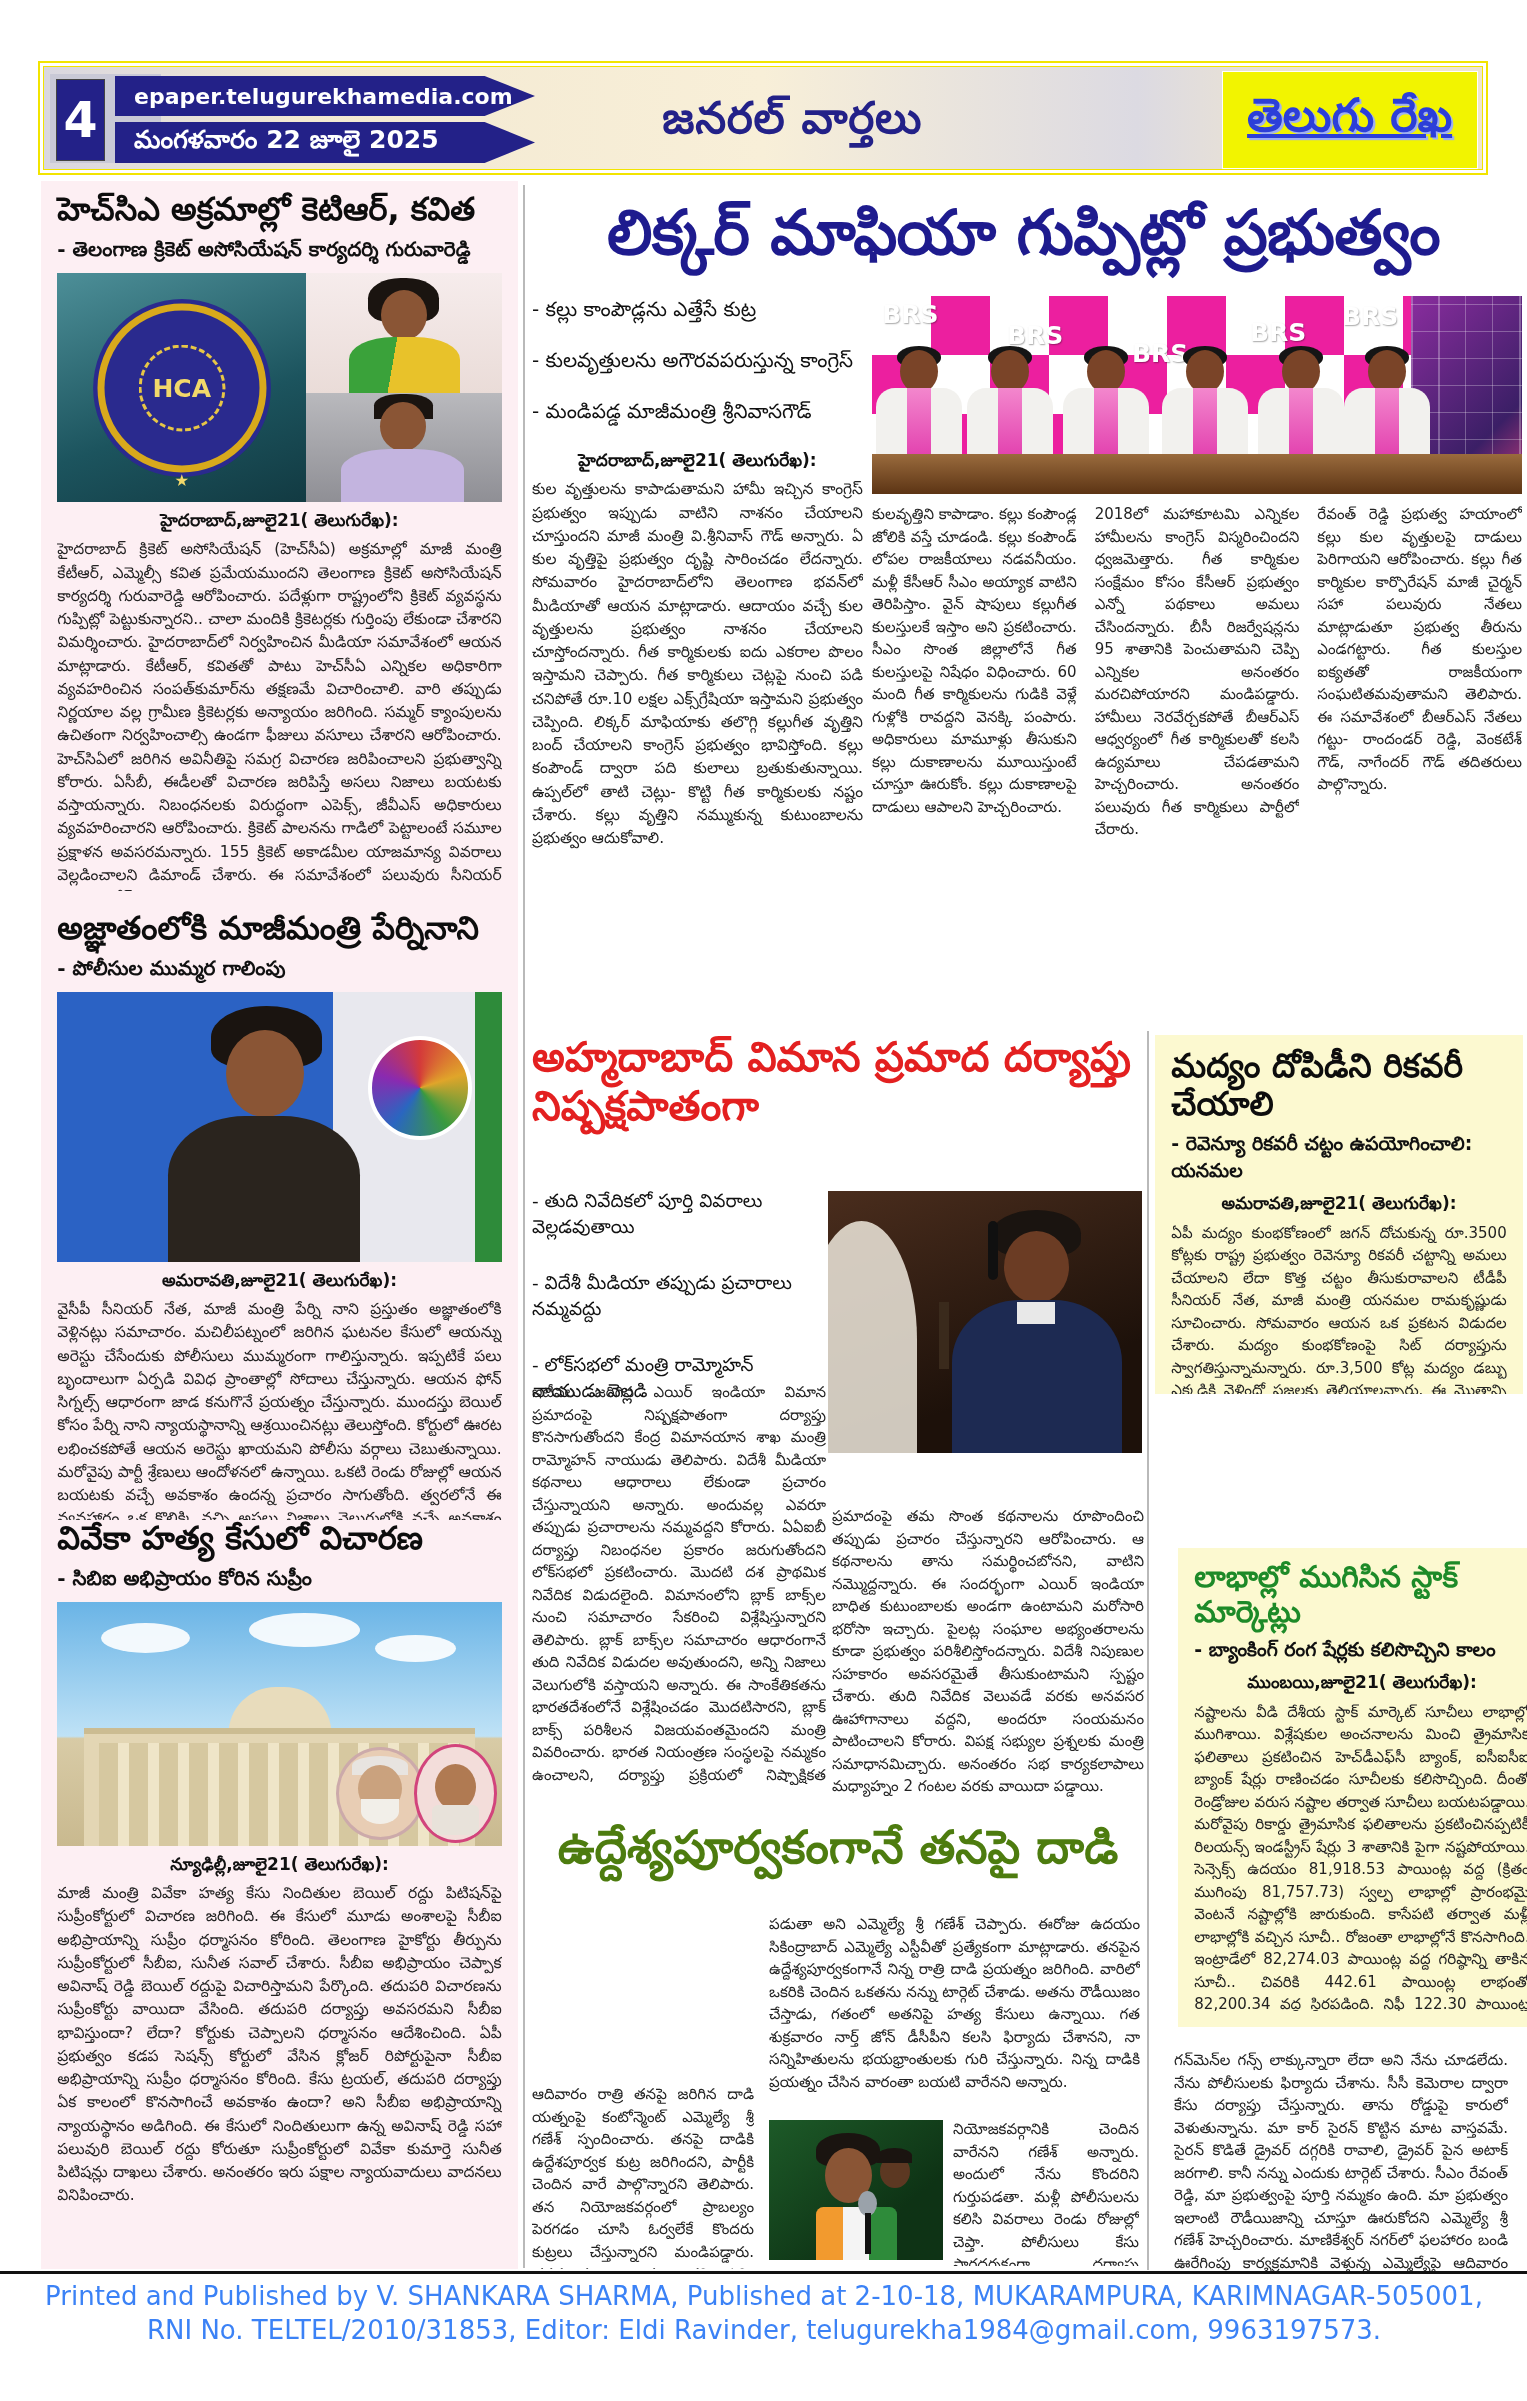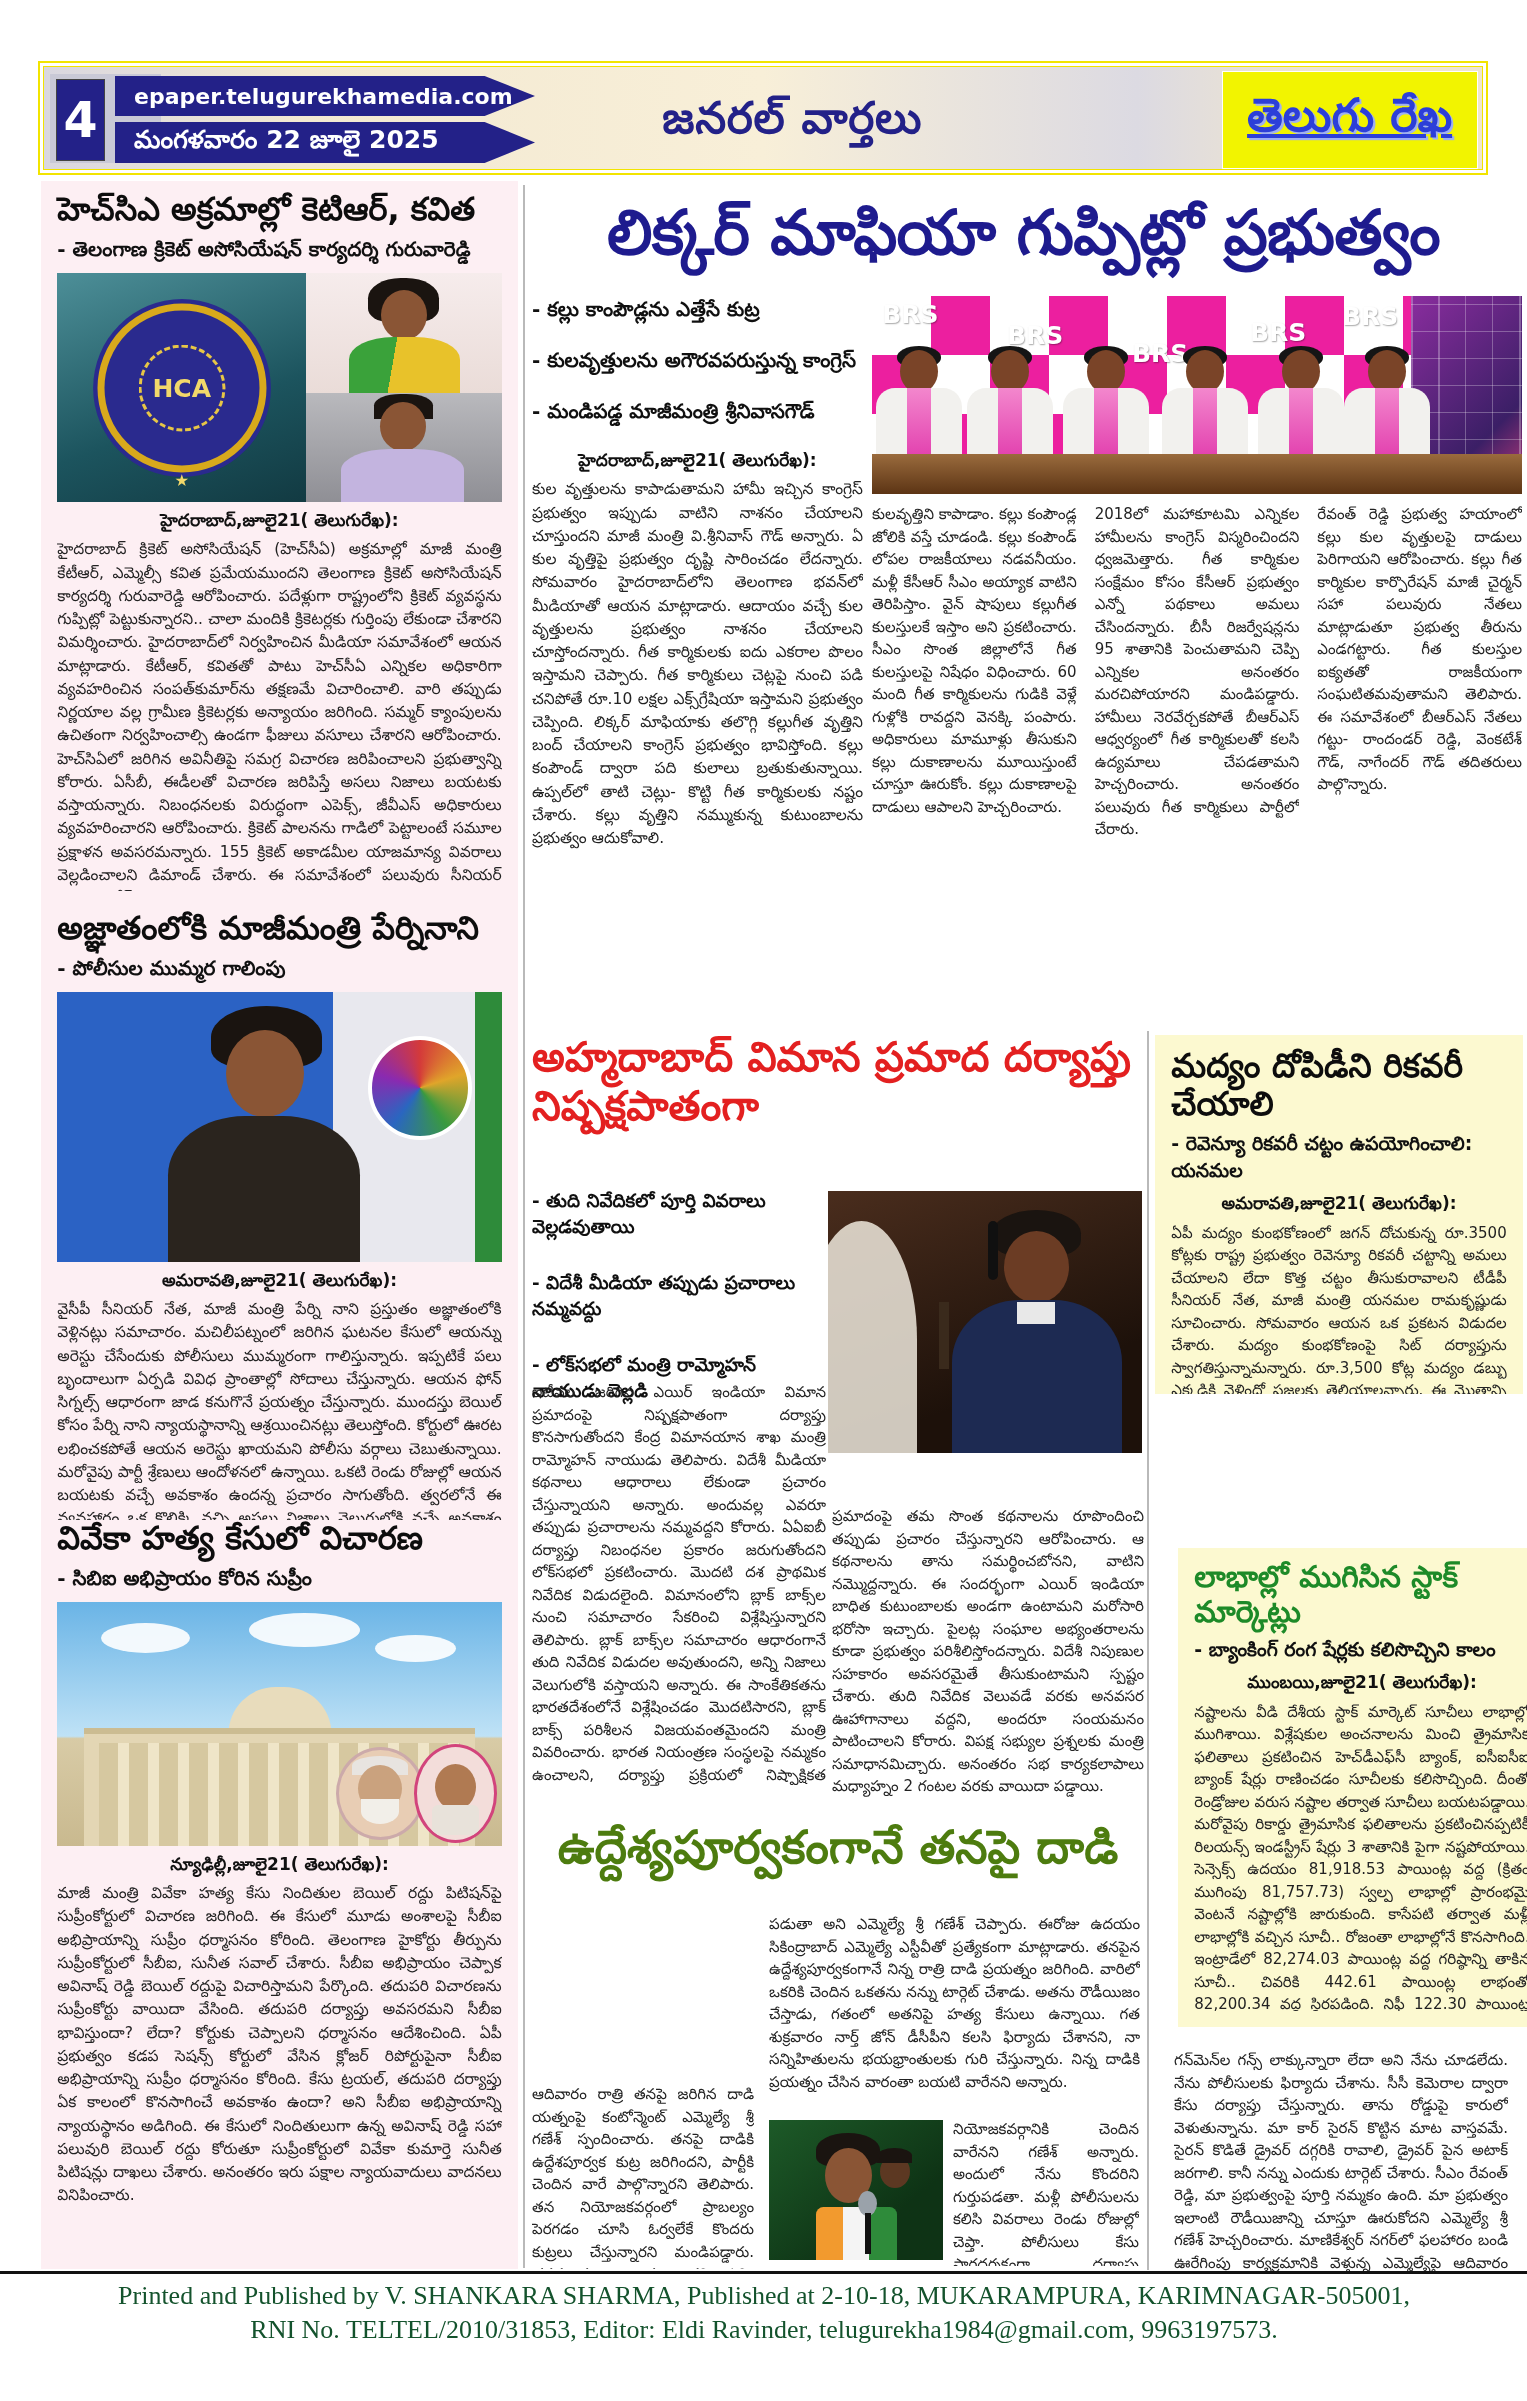--- a/index.html
+++ b/index.html
@@ -21,21 +21,21 @@
   .section-title{position:absolute;left:43%;top:25px;color:#232188;font-size:44px;font-weight:bold;letter-spacing:0.7px;}
   .masthead{position:absolute;right:4.4px;top:4.4px;width:254px;height:96px;background:#f2f400;border:1.5px solid #fff;
      display:flex;align-items:center;justify-content:center;}
   .masthead span{color:#2c3fd8;font-size:46px;font-weight:bold;text-decoration:underline;
      text-shadow:2.2px 2.2px 0 #9fb0f0;}
   
   .headline-black{font-weight:bold;color:#0d0d0d;line-height:1.15;}
   .byline{font-weight:bold;font-size:20px;margin:9px 0 4.4px 0;color:#111;}
   .dateline{text-align:center;font-weight:bold;font-size:17px;margin:7.4px 0 4.4px 0;color:#111;}
   .body-text{font-size:15.5px;line-height:1.5;text-align:justify;color:#222;overflow:hidden;}
-  .bullet{font-weight:bold;color:#101010;}
+  .bullet{font-weight:normal;color:#101010;}
   
   .left-col{position:absolute;left:41px;top:181px;width:477px;height:2088px;background:#fdeff3;
      padding:10.3px 16.3px;box-sizing:border-box;overflow:hidden;}
   .left-col .headline-black{font-size:32px;}
   
   .photo{position:relative;overflow:hidden;}
   
   .hca-photo{width:100%;height:229px;margin:7.4px 0;display:flex;}
   .hca-left{position:relative;width:56%;height:100%;background:linear-gradient(160deg,#4d8f98,#1c545e 60%,#123a42);}
   .hca-ring{position:absolute;left:50%;top:50%;transform:translate(-50%,-50%);width:155px;height:155px;border-radius:50%;
@@ -116,21 +116,21 @@
   .attack-headline{position:absolute;left:532px;top:1811px;width:612px;height:83px;display:flex;align-items:center;justify-content:center;
      font-size:46px;font-weight:bold;color:#4d7c0f;white-space:nowrap;}
   .attack-bullets{position:absolute;left:532px;top:1913px;width:237px;}
   .attack-bullets .bullet{font-size:18.5px;margin-bottom:24px;}
   .attack-colA{position:absolute;left:532px;top:2083px;width:222px;height:186px;font-size:15px;}
   .attack-colB-top{position:absolute;left:769px;top:1913px;width:371px;height:201px;font-size:15px;}
   .attack-colB-bottom{position:absolute;left:953px;top:2118px;width:186px;height:148px;font-size:15px;}
   .attack-colC{position:absolute;left:1174px;top:2049px;width:334px;height:222px;font-size:15px;}
   
   .footer-rule{position:absolute;left:0;top:2271px;width:1528px;height:3px;background:#111;}
-  .footer-line{position:absolute;left:0;width:1528px;text-align:center;font-size:26px;color:#14532d;font-family:Liberation Serif, serif;}
+  .footer-line{position:absolute;left:0;width:1528px;text-align:center;font-size:26px;color:#3b82f6;}
   .footer-line1{top:2281px;}
   .footer-line2{top:2315px;}
 </style>
 </head>
 <body>
 
 <div class="page">
 
   <div class="header-outer">
     <div class="header-inner">

